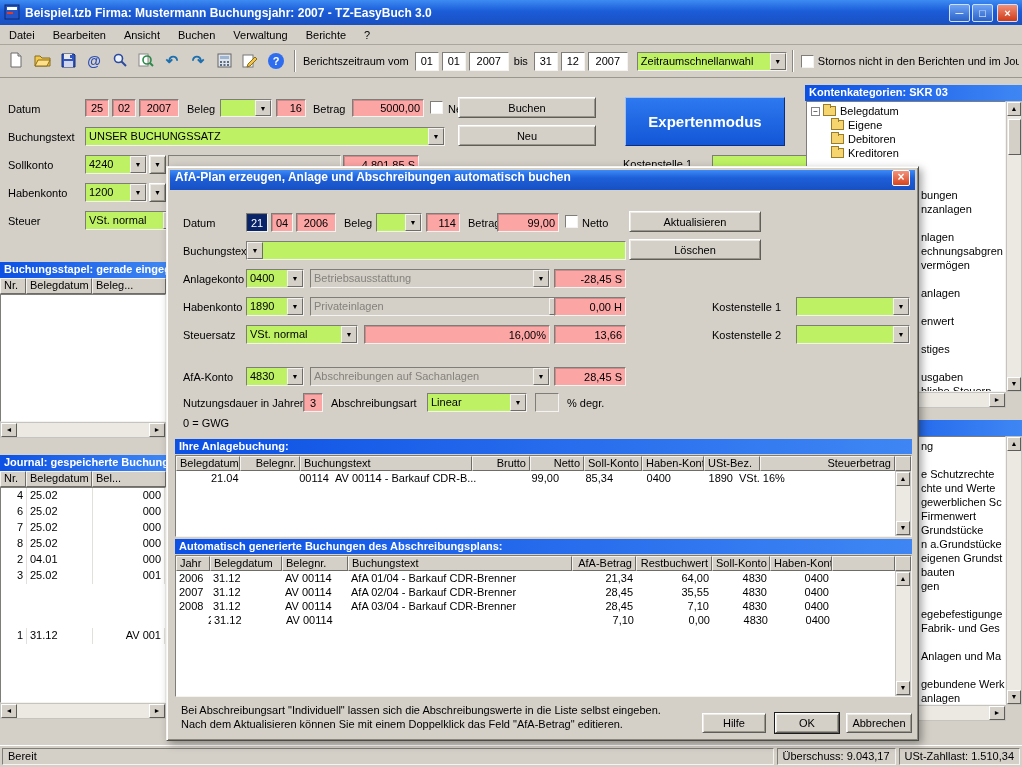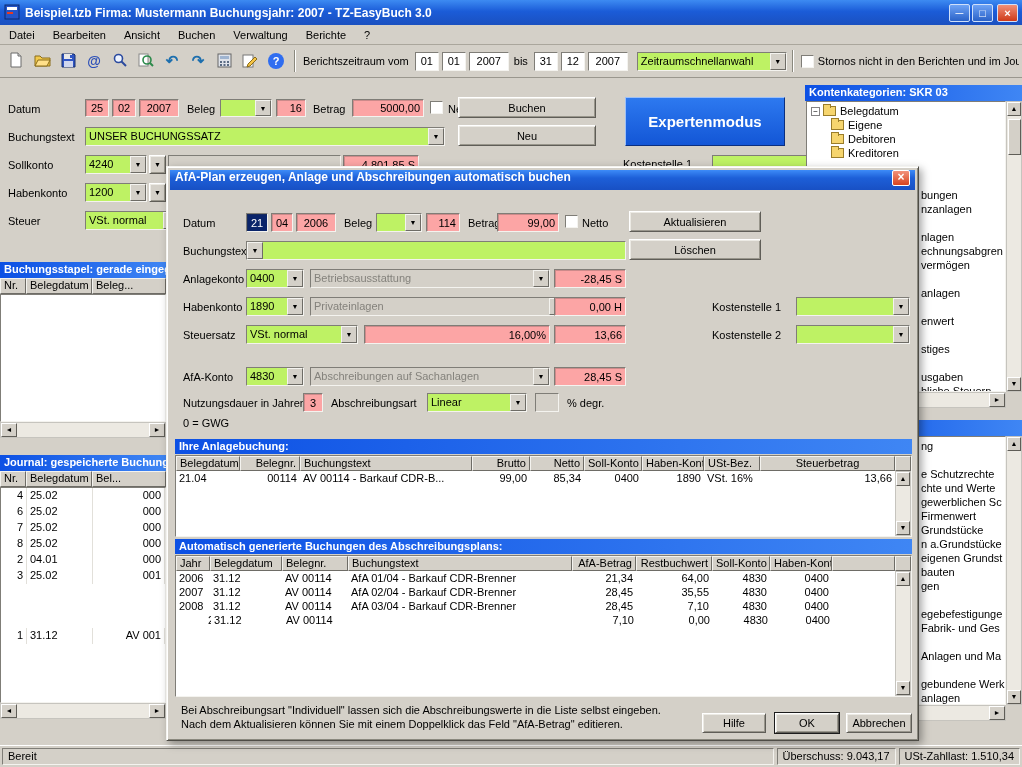--- a/index.html
+++ b/index.html
@@ -465,26 +465,26 @@
   <div class="dtable" style="left:8px;top:288px;width:737px;height:82px">
     <div class="thead" id="anlage-head">
         <div class="th" style="width: 64px;">Belegdatum</div>
         <div class="th" style="width: 60px; text-align: right;">Belegnr.</div>
         <div class="th" style="width: 172px;">Buchungstext</div>
         <div class="th" style="width: 58px; text-align: right;">Brutto</div>
         <div class="th" style="width: 54px; text-align: right;">Netto</div>
         <div class="th" style="width: 58px; text-align: right;">Soll-Konto</div>
         <div class="th" style="width: 62px; text-align: right;">Haben-Konto</div>
         <div class="th" style="width: 56px;">USt-Bez.</div>
-        <div class="th" style="width: 135px; text-align: center;">Steuerbetrag</div>
+        <div class="th" style="width: 135px; text-align: right;">Steuerbetrag</div>
         <div class="th" style="width: 16px;"></div>
       </div>
     <div class="tbody" id="anlage-body">
         <div class="trow">
-          <div class="td" style="width: 64px;">21.04</div>
+          <div class="td" style="width: 64px; margin-left: 32px;">21.04</div>
           <div class="td" style="width: 60px; text-align: right;">00114</div>
           <div class="td" style="width: 172px;">AV 00114 - Barkauf CDR-B...</div>
           <div class="td" style="width: 58px; text-align: right;">99,00</div>
           <div class="td" style="width: 54px; text-align: right;">85,34</div>
           <div class="td" style="width: 58px; text-align: right;">0400</div>
           <div class="td" style="width: 62px; text-align: right;">1890</div>
           <div class="td" style="width: 56px;">VSt. 16%</div>
           <div class="td" style="width: 135px; text-align: right;">13,66</div>
         </div>
       </div>

